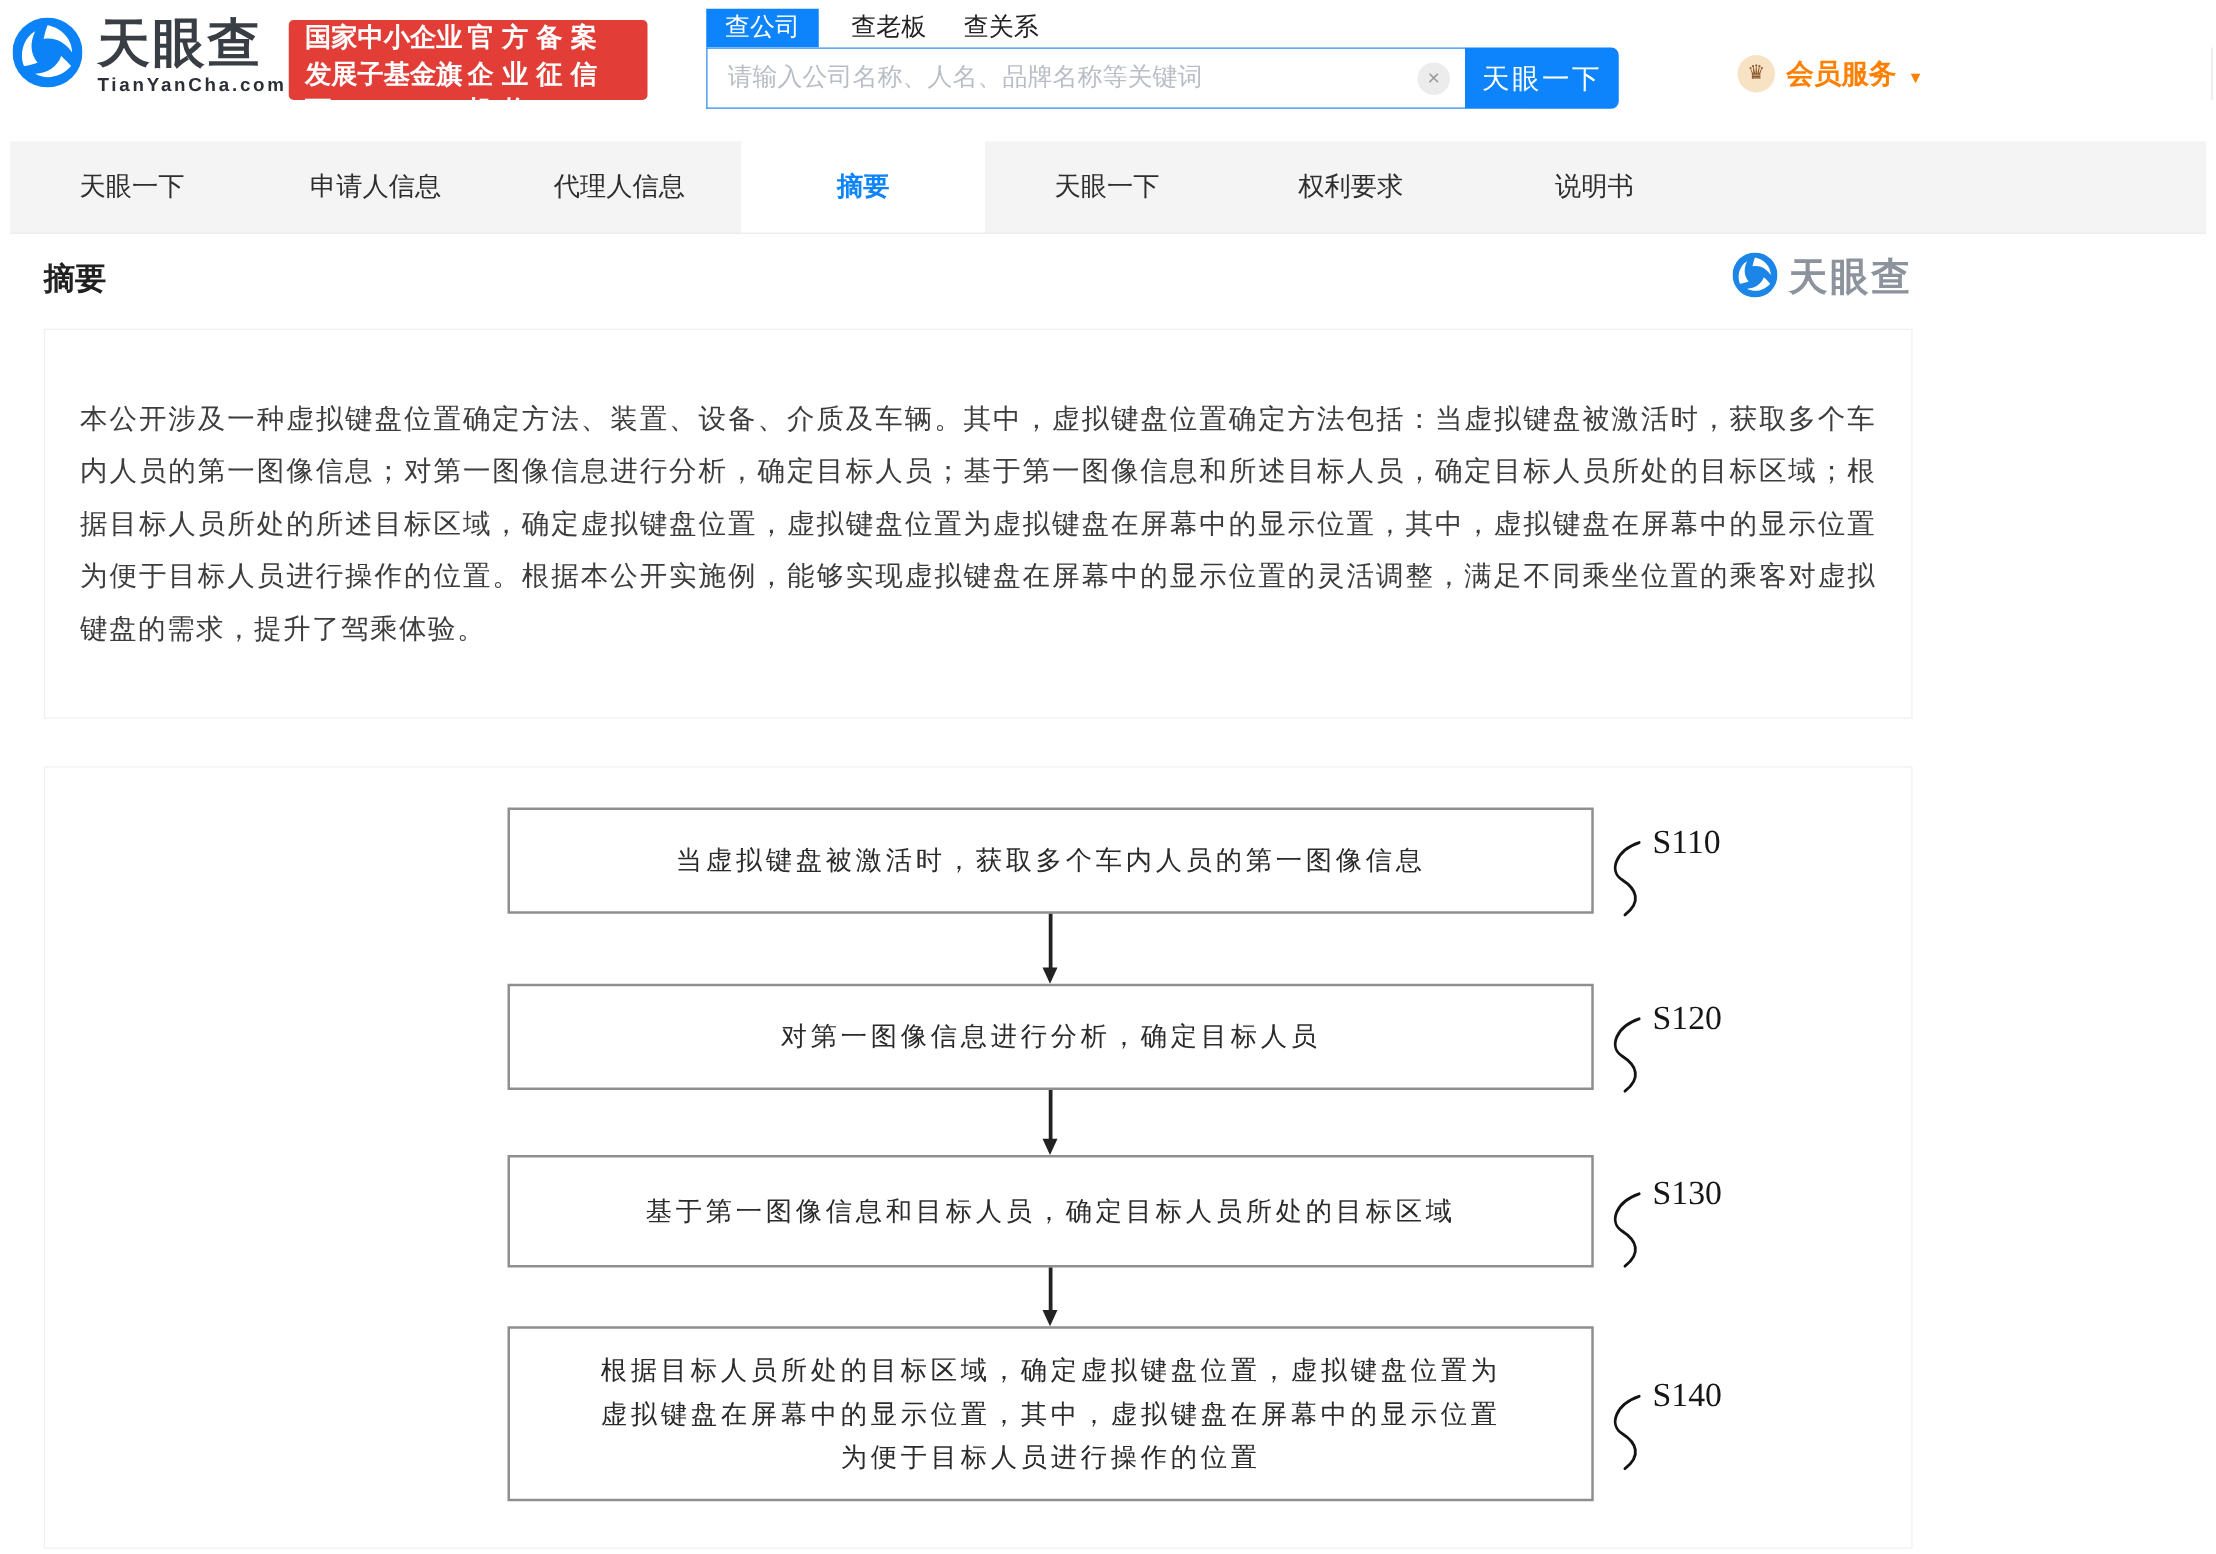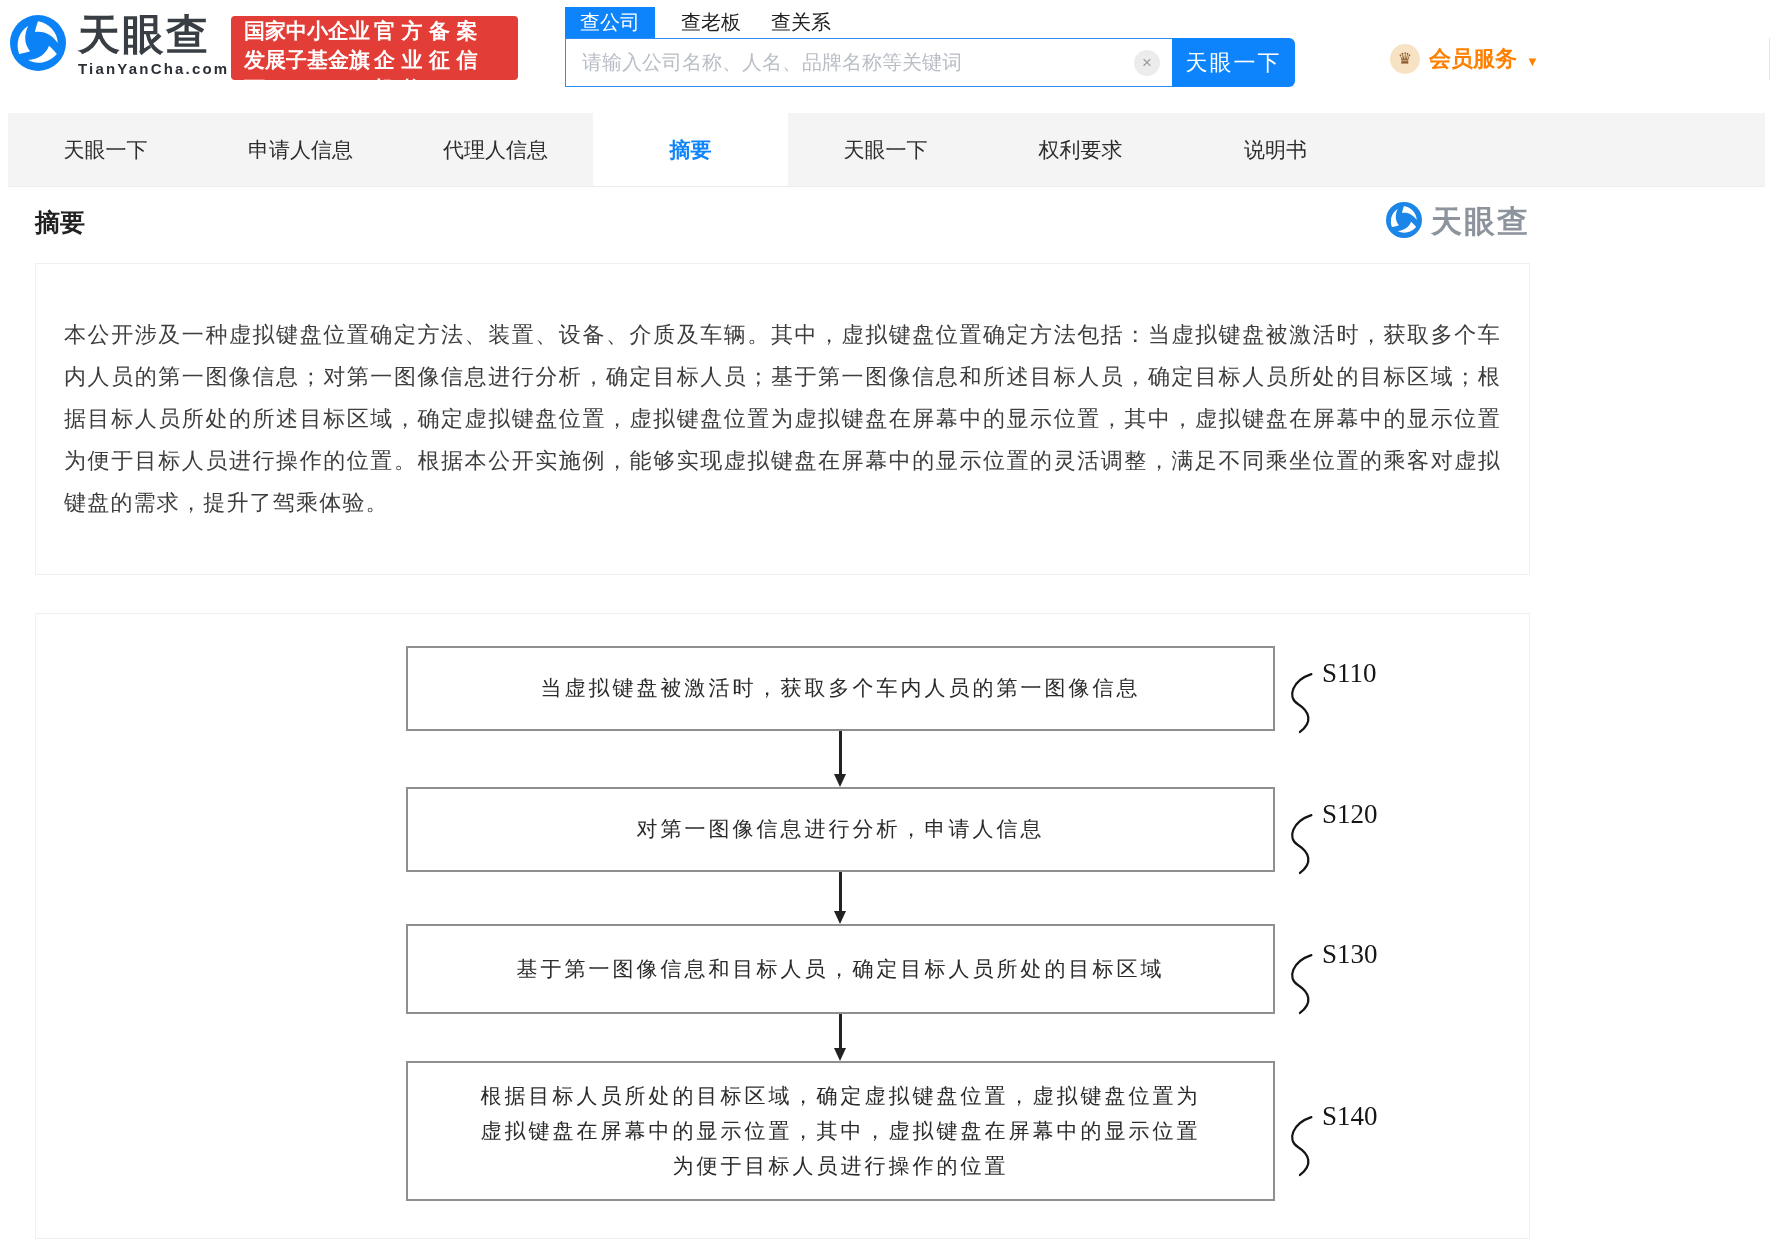--- a/index.html
+++ b/index.html
@@ -192,21 +192,21 @@
     </div>
   </div>
 
   <div class="abstract-card">
     <span>本公开涉及一种虚拟键盘位置确定方法、装置、设备、介质及车辆。其中，虚拟键盘位置确定方法包括：当虚拟键盘被激活时，获取多个车内人员的第一图像信息；对第一图像信息进行分析，确定目标人员；基于第一图像信息和所述目标人员，确定目标人员所处的目标区域；根据目标人员所处的所述目标区域，确定虚拟键盘位置，虚拟键盘位置为虚拟键盘在屏幕中的显示位置，其中，虚拟键盘在屏幕中的显示位置为便于目标人员进行操作的位置。根据本公开实施例，能够实现虚拟键盘在屏幕中的显示位置的灵活调整，满足不同乘坐位置的乘客对虚拟键盘的需求，提升了驾乘体验。</span>
   </div>
 
   <div class="flow-card">
     <div class="flow-box b1">当虚拟键盘被激活时，获取多个车内人员的第一图像信息</div>
     <div class="flow-arrow a1"></div>
-    <div class="flow-box b2">对第一图像信息进行分析，申请人信息</div>
+    <div class="flow-box b2">对第一图像信息进行分析，确定目标人员</div>
     <div class="flow-arrow a2"></div>
     <div class="flow-box b3">基于第一图像信息和目标人员，确定目标人员所处的目标区域</div>
     <div class="flow-arrow a3"></div>
     <div class="flow-box b4">根据目标人员所处的目标区域，确定虚拟键盘位置，虚拟键盘位置为
 虚拟键盘在屏幕中的显示位置，其中，虚拟键盘在屏幕中的显示位置
 为便于目标人员进行操作的位置</div>
 
     <div class="s-marker m1">
       <svg class="s-squiggle" width="30" height="62" viewBox="0 0 28 60">
         <path d="M24 2 C6 8 0 24 11 31 C22 38 26 48 13 58" stroke="#141414" stroke-width="2.2" fill="none" stroke-linecap="round"></path>

